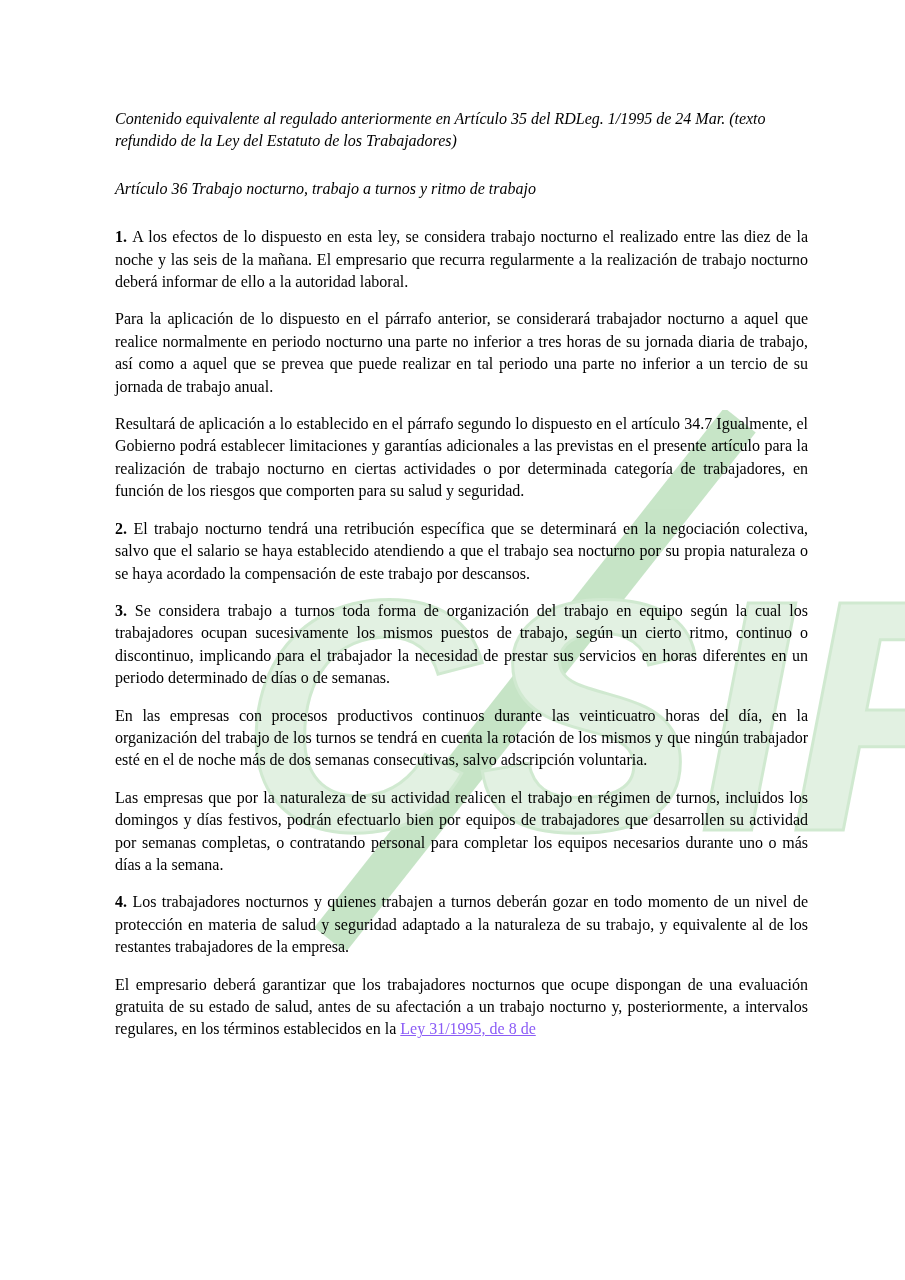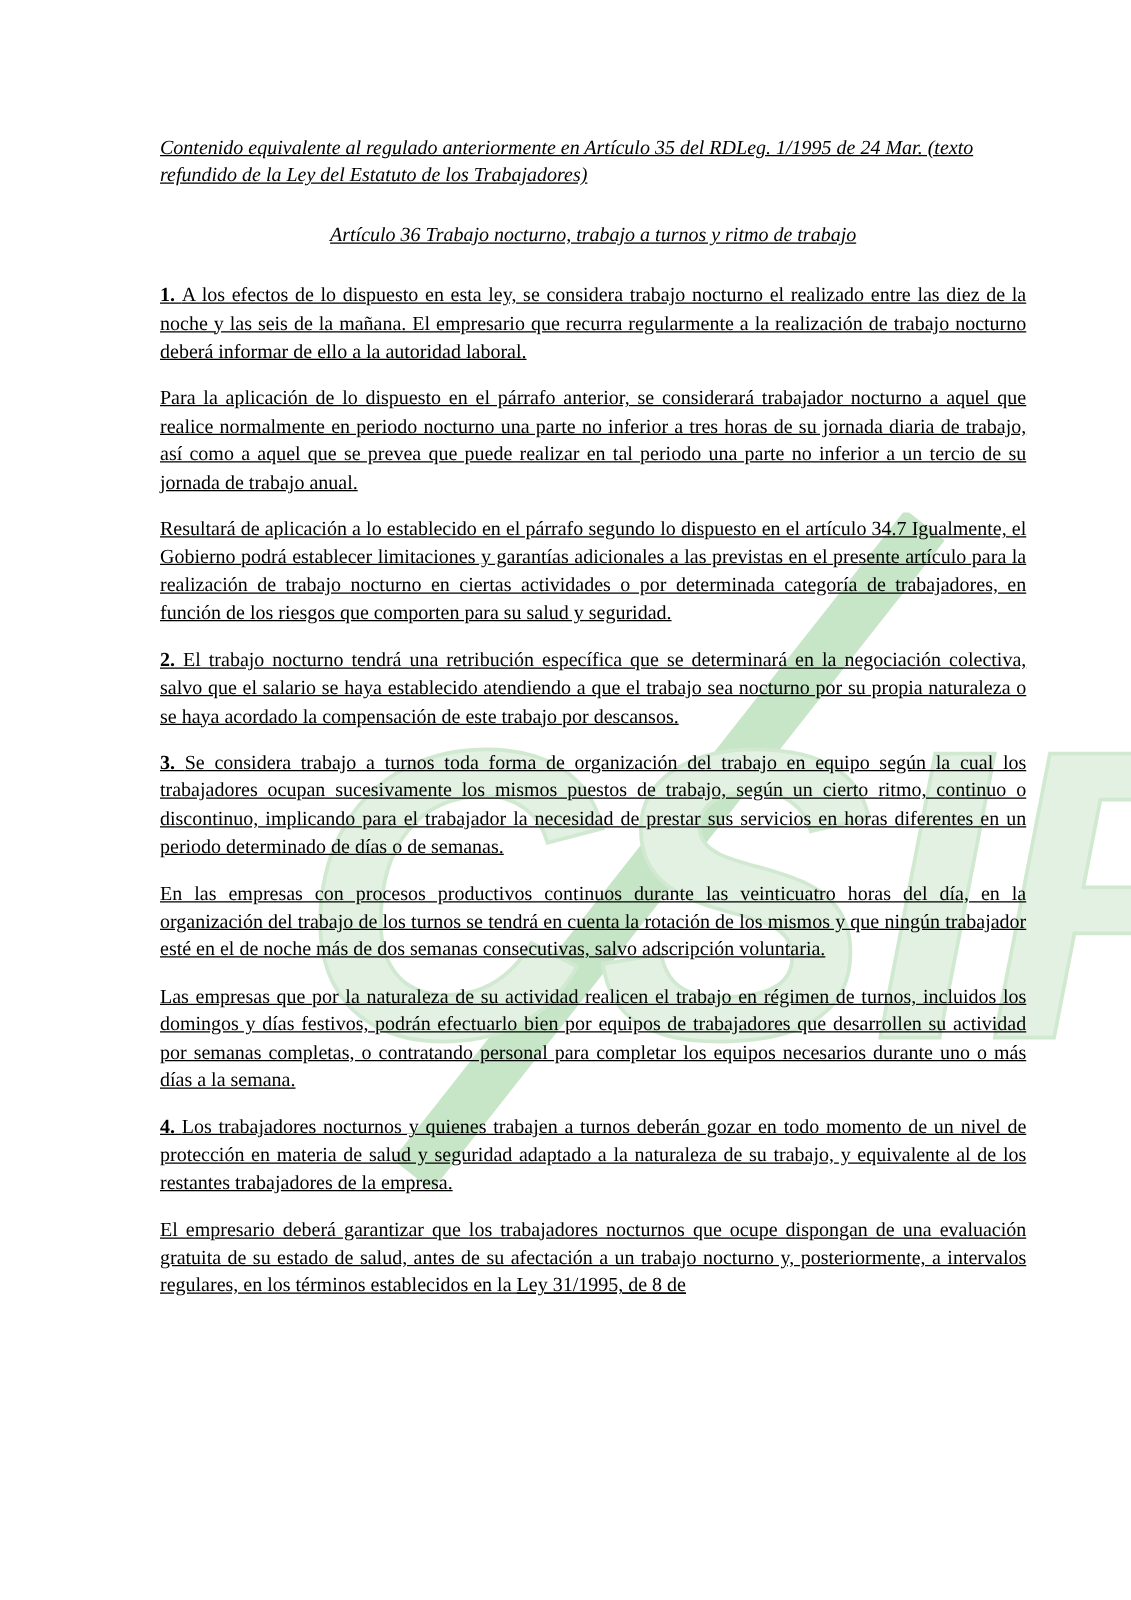--- a/index.html
+++ b/index.html
@@ -20,40 +20,38 @@
   }
   .watermark {
     position: absolute;
     left: 240px;
     top: 410px;
     z-index: 0;
     pointer-events: none;
   }
   .content {
     position: absolute;
-    left: 128px;
+    left: 115px;
     top: 108px;
     width: 693px;
     z-index: 1;
     color: #000000;
     font-size: 16px;
     line-height: 22.4px;
-    text-decoration: underline;
   }
   .intro {
     font-style: italic;
     margin: 0 0 25px 0;
     text-align: left;
   }
   .heading {
     font-style: italic;
     font-weight: normal;
     font-size: 16px;
     margin: 0 0 26px 0;
-    text-align: center;
   }
   .paragraphs p.body-par {
     margin: 0 0 15px 0;
     text-align: justify;
   }
   .paragraphs p.body-par b { font-weight: bold; }
   a.doc-link {
     color: #1919cd;
     text-decoration: underline;
     cursor: pointer;
@@ -78,17 +76,17 @@
     <h2 class="heading">Artículo 36 Trabajo nocturno, trabajo a turnos y ritmo de trabajo</h2>
     <div class="paragraphs">
         <p class="body-par"><b>1. </b>A los efectos de lo dispuesto en esta ley, se considera trabajo nocturno el realizado entre las diez de la noche y las seis de la mañana. El empresario que recurra regularmente a la realización de trabajo nocturno deberá informar de ello a la autoridad laboral.</p>
         <p class="body-par">Para la aplicación de lo dispuesto en el párrafo anterior, se considerará trabajador nocturno a aquel que realice normalmente en periodo nocturno una parte no inferior a tres horas de su jornada diaria de trabajo, así como a aquel que se prevea que puede realizar en tal periodo una parte no inferior a un tercio de su jornada de trabajo anual.</p>
         <p class="body-par">Resultará de aplicación a lo establecido en el párrafo segundo lo dispuesto en el artículo 34.7 Igualmente, el Gobierno podrá establecer limitaciones y garantías adicionales a las previstas en el presente artículo para la realización de trabajo nocturno en ciertas actividades o por determinada categoría de trabajadores, en función de los riesgos que comporten para su salud y seguridad.</p>
         <p class="body-par"><b>2. </b>El trabajo nocturno tendrá una retribución específica que se determinará en la negociación colectiva, salvo que el salario se haya establecido atendiendo a que el trabajo sea nocturno por su propia naturaleza o se haya acordado la compensación de este trabajo por descansos.</p>
         <p class="body-par"><b>3. </b>Se considera trabajo a turnos toda forma de organización del trabajo en equipo según la cual los trabajadores ocupan sucesivamente los mismos puestos de trabajo, según un cierto ritmo, continuo o discontinuo, implicando para el trabajador la necesidad de prestar sus servicios en horas diferentes en un periodo determinado de días o de semanas.</p>
         <p class="body-par">En las empresas con procesos productivos continuos durante las veinticuatro horas del día, en la organización del trabajo de los turnos se tendrá en cuenta la rotación de los mismos y que ningún trabajador esté en el de noche más de dos semanas consecutivas, salvo adscripción voluntaria.</p>
         <p class="body-par">Las empresas que por la naturaleza de su actividad realicen el trabajo en régimen de turnos, incluidos los domingos y días festivos, podrán efectuarlo bien por equipos de trabajadores que desarrollen su actividad por semanas completas, o contratando personal para completar los equipos necesarios durante uno o más días a la semana.</p>
         <p class="body-par"><b>4. </b>Los trabajadores nocturnos y quienes trabajen a turnos deberán gozar en todo momento de un nivel de protección en materia de salud y seguridad adaptado a la naturaleza de su trabajo, y equivalente al de los restantes trabajadores de la empresa.</p>
-        <p class="body-par">El empresario deberá garantizar que los trabajadores nocturnos que ocupe dispongan de una evaluación gratuita de su estado de salud, antes de su afectación a un trabajo nocturno y, posteriormente, a intervalos regulares, en los términos establecidos en la <a class="doc-link" href="#" style="color: #000000;">Ley 31/1995, de 8 de</a></p>
+        <p class="body-par">El empresario deberá garantizar que los trabajadores nocturnos que ocupe dispongan de una evaluación gratuita de su estado de salud, antes de su afectación a un trabajo nocturno y, posteriormente, a intervalos regulares, en los términos establecidos en la <a class="doc-link" href="#" style="color: #8b5cf6;">Ley 31/1995, de 8 de</a></p>
       </div>
   </div>
 
 </div>
 
 </body></html>

